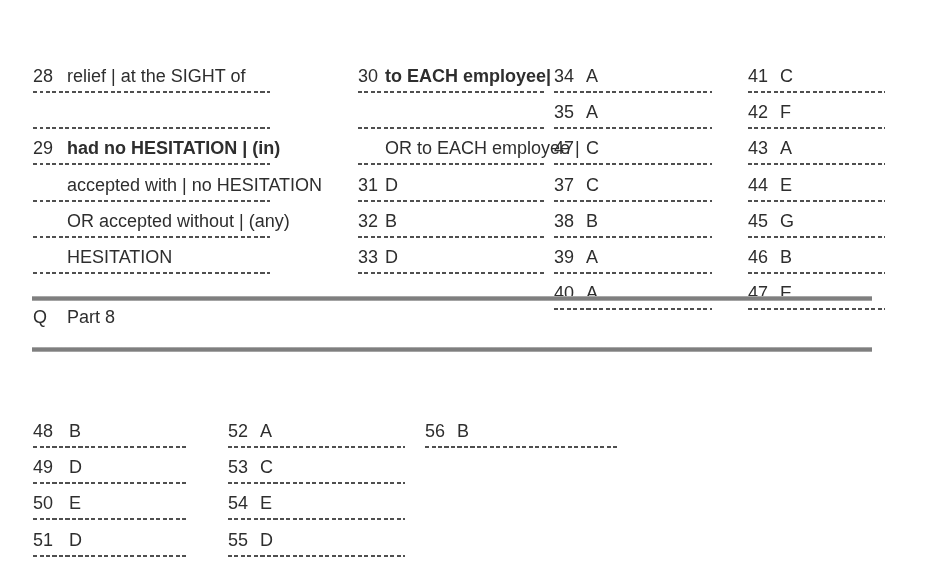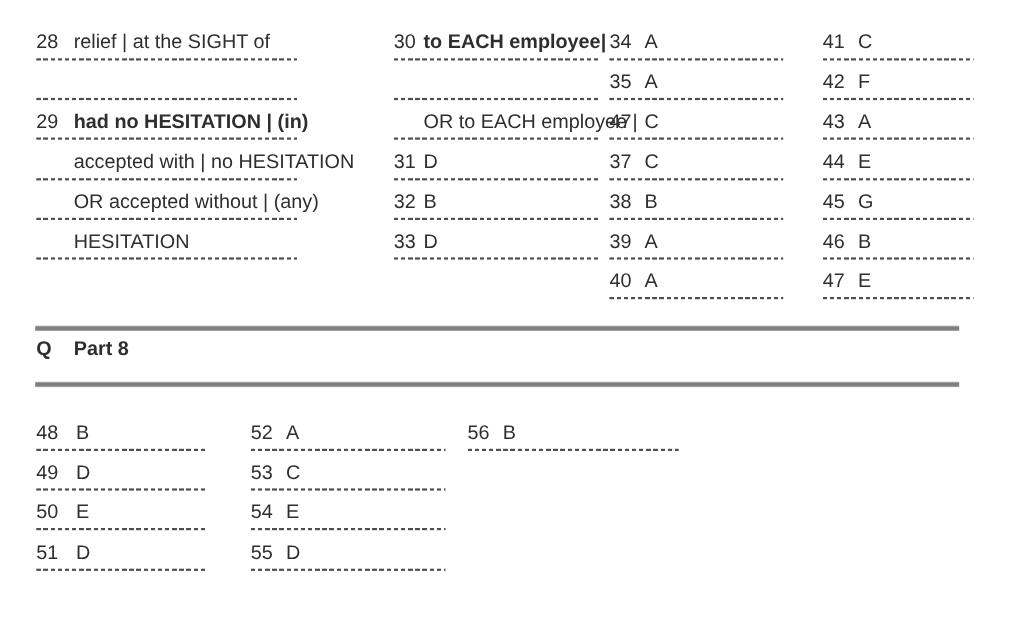--- a/index.html
+++ b/index.html
@@ -8,41 +8,41 @@
     background:#ffffff;
     font-family:"Liberation Sans", sans-serif;
     font-size:18px;
     color:#2e2e2e;
     position:relative;
     overflow:hidden;
   }
   .page { position:absolute; inset:0; }
 
   
-  .col { position:absolute; }
+  .col { position:absolute;margin-top:38px; }
   .row { position:relative; height:36.2px; white-space:nowrap; }
   .row .line { display:flex; line-height:20px; align-items:baseline; }
   .row .num { flex:0 0 auto; display:inline-block; }
   .row .txt { flex:0 0 auto;text-align:center; }
   .row.bold .txt { font-weight:700; }
   .dash {
     position:absolute; left:0; top:25px; height:2px;
     background:repeating-linear-gradient(90deg,#4f4f4f 0 4px,transparent 4px 6.5px);
   }
 
   
   .rule {
     position:absolute; left:32px; width:840px; height:5px;
     background:linear-gradient(180deg,#bcbcbc 0,#7f7f7f 30%,#7f7f7f 75%,#bdbdbd 100%);
   }
   .rule.r1 { top:296px; }
   .rule.r2 { top:347px; }
   .divider-label {
     position:absolute; left:33px; top:307px;
-    font-weight:700; line-height:20px; white-space:nowrap;
+    font-weight:400; line-height:20px; white-space:nowrap;
   }
   .divider-label .part { margin-left:20px; }
 </style>
 </head>
 <body>
 
 <div class="page">
 
   <section>
     <div class="col" style="left:33px; top:28px;">

